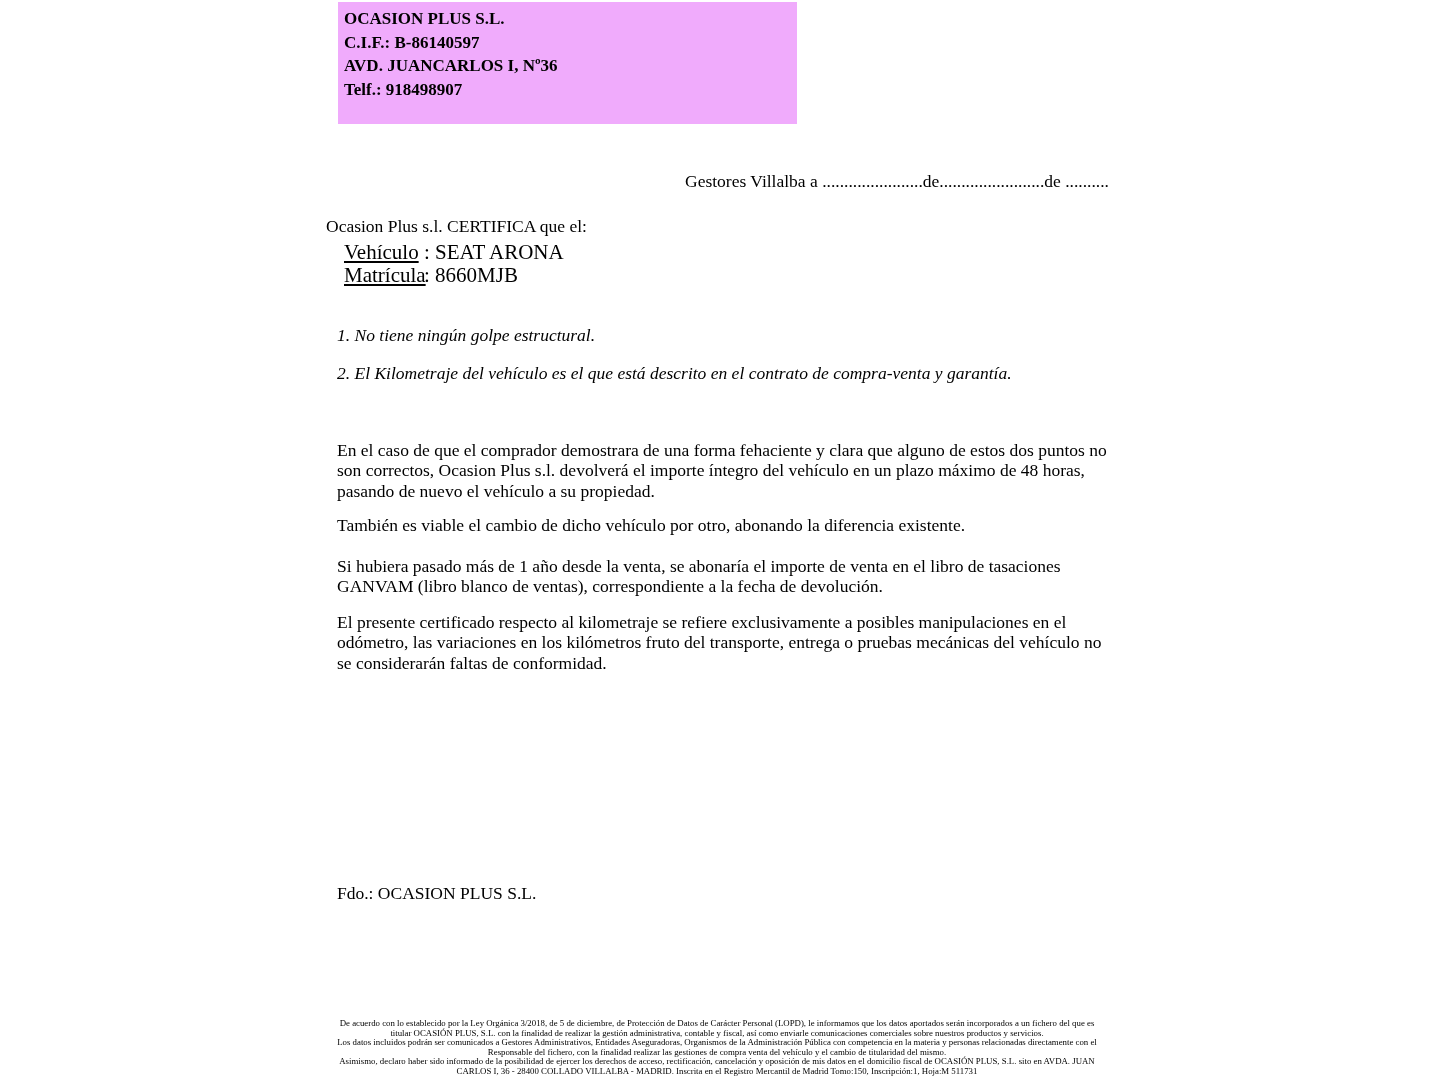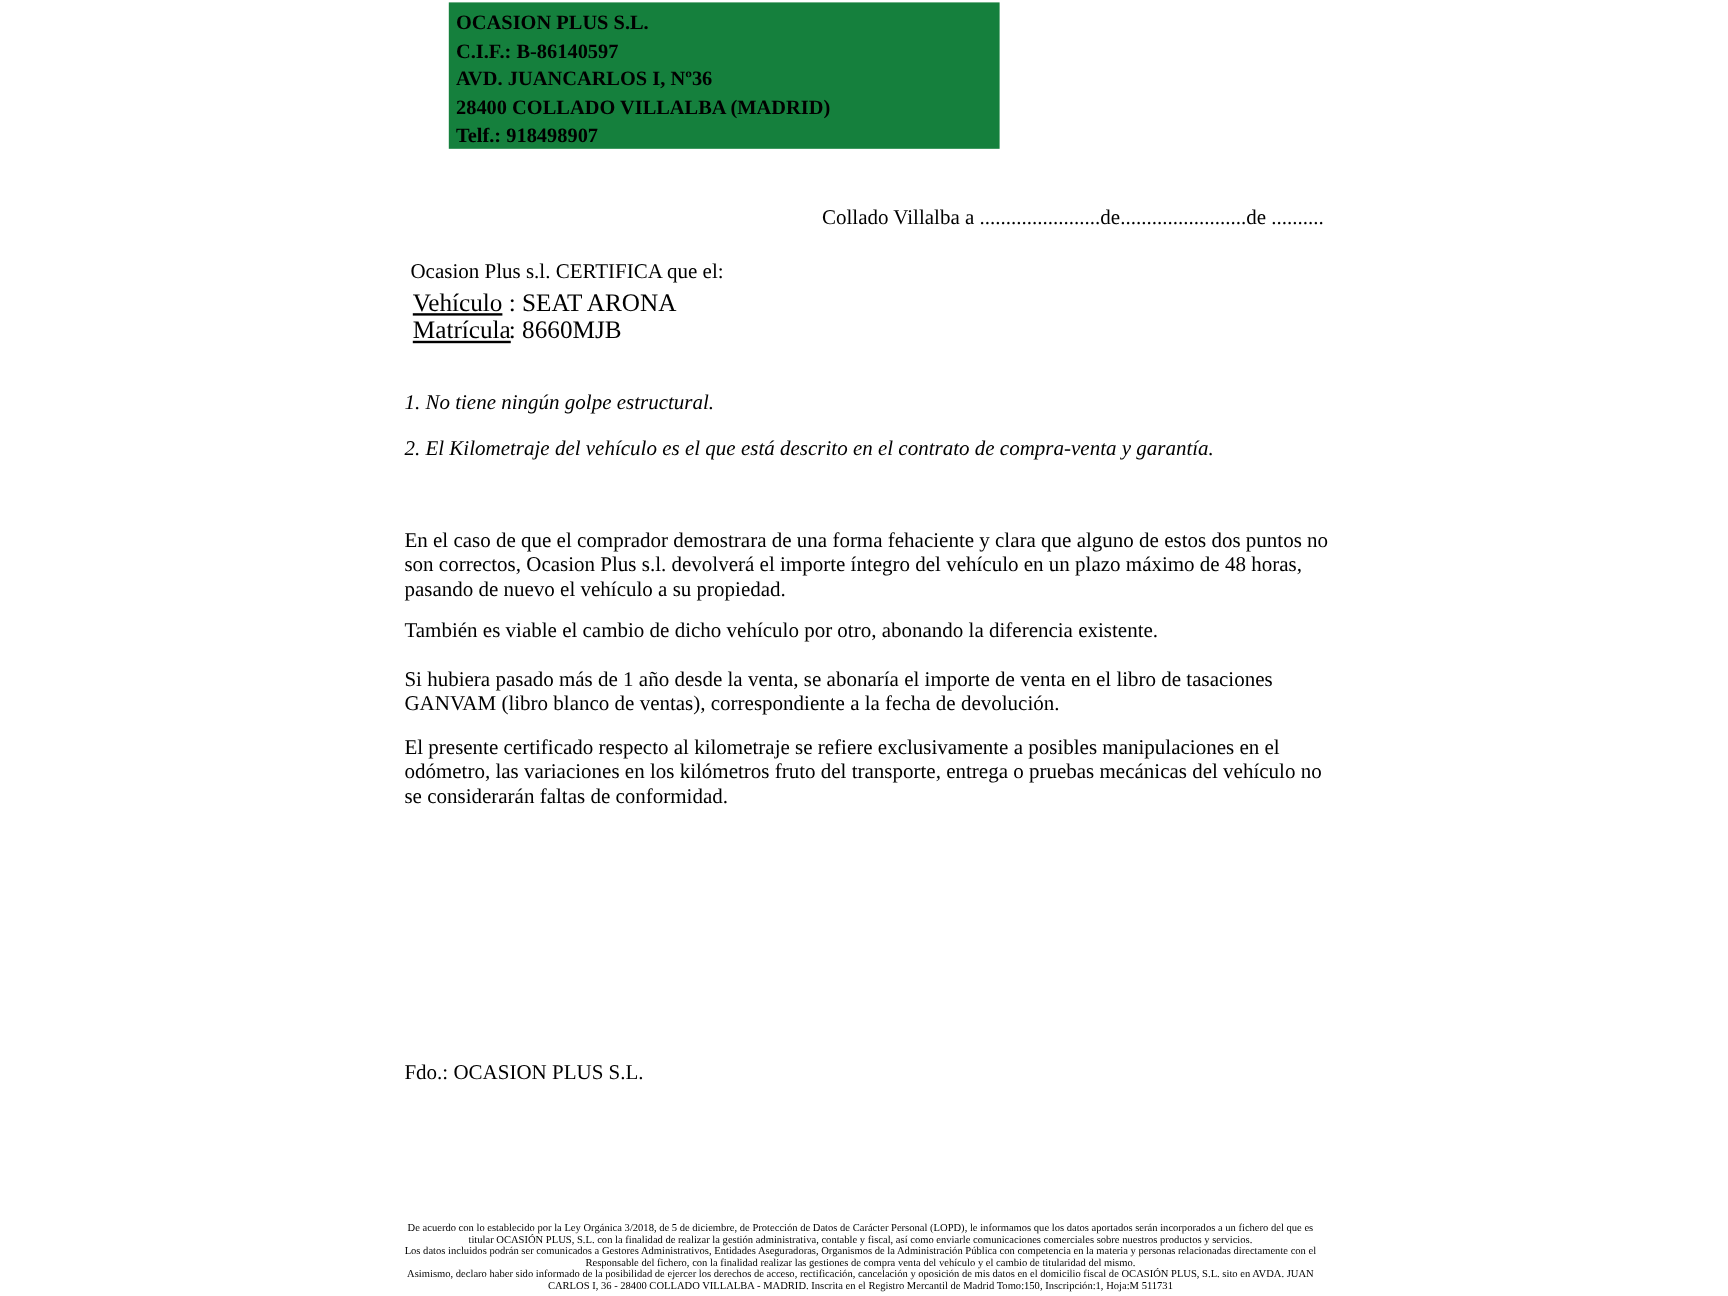--- a/index.html
+++ b/index.html
@@ -26,21 +26,21 @@
     white-space: nowrap;
   }
   .date-line {
     position: absolute;
     left: 685px; top: 171px;
     font-size: 17.5px;
     white-space: nowrap;
   }
   .cert-intro {
     position: absolute;
-    left: 342px; top: 216px;
+    left: 326px; top: 216px;
     font-size: 17.5px;
     white-space: nowrap;
   }
   .field-row {
     position: absolute;
     left: 344px;
     font-size: 21px;
     white-space: nowrap;
   }
   .field-row.vehicle { top: 240px; }
@@ -83,29 +83,28 @@
     font-size: 8.8px;
     line-height: 9.6px;
   }
   .legal p { margin: 0; text-align: center; }
 </style>
 </head>
 <body>
 
 <div class="page">
 
-  <div class="header-box" style="background:#15803d;margin-left:36px;">
+  <div class="header-box" style="background:#f0abfc;">
     <div class="header-line">OCASION PLUS S.L.</div>
     <div class="header-line">C.I.F.: B-86140597</div>
     <div class="header-line">AVD. JUANCARLOS I, Nº36</div>
-    <div class="header-line">28400 COLLADO VILLALBA (MADRID)</div>
     <div class="header-line">Telf.: 918498907</div>
   </div>
 
-  <div class="date-line">Collado Villalba a .......................de........................de ..........</div>
+  <div class="date-line">Gestores Villalba a .......................de........................de ..........</div>
 
   <div class="cert-intro">Ocasion Plus s.l. CERTIFICA que el:</div>
 
   <div class="field-row vehicle">
     <span class="field-label-wrap"><span class="field-label">Vehículo</span></span><span class="field-value">: SEAT ARONA</span>
   </div>
 
   <div class="field-row plate">
     <span class="field-label-wrap"><span class="field-label">Matrícula</span></span><span class="field-value">: 8660MJB</span>
   </div>

